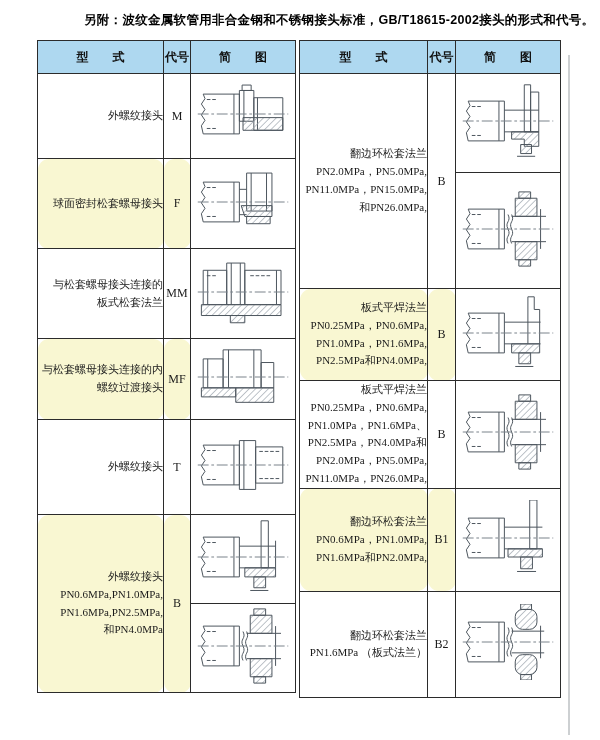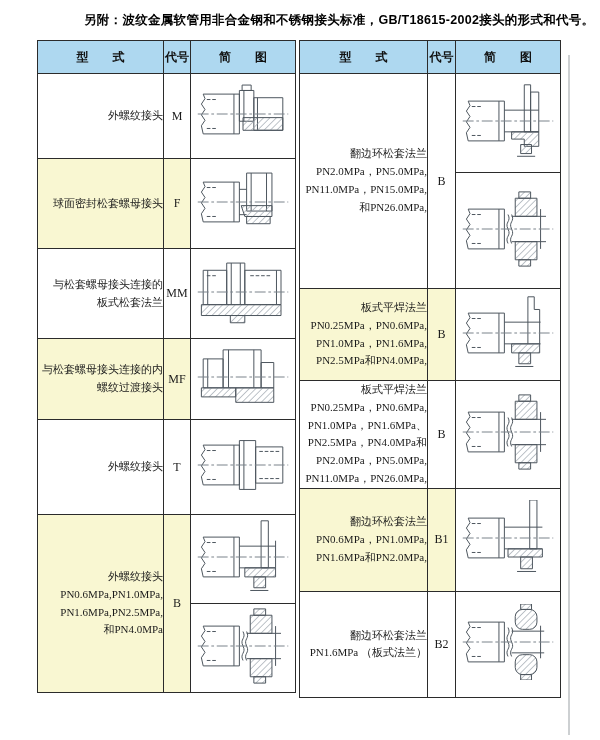--- a/index.html
+++ b/index.html
@@ -36,21 +36,21 @@
   }
   td.type{
     font-size:11px;line-height:1.62;vertical-align:middle;
     padding:4px 4px 4px 8px;white-space:pre-line;text-align:right;
   }
   td.code{
     font-size:12px;text-align:center;vertical-align:middle;
     font-family:"Liberation Serif", serif;
   }
   td.diag{vertical-align:middle;text-align:center;background:#fff;}
-  td.y{background:var(--highlight-bg);}
+  td.y{background:var(--highlight-bg);border-radius:11px;}
   .dwrap{display:inline-block;line-height:0;}
   .page-edge{
     position:absolute;left:568px;top:55px;width:2px;height:680px;
     background:#cdd0d2;
   }
 </style>
 </head>
 <body>
 
 <div class="page-title">另附：波纹金属软管用非合金钢和不锈钢接头标准，GB/T18615-2002接头的形式和代号。</div>

